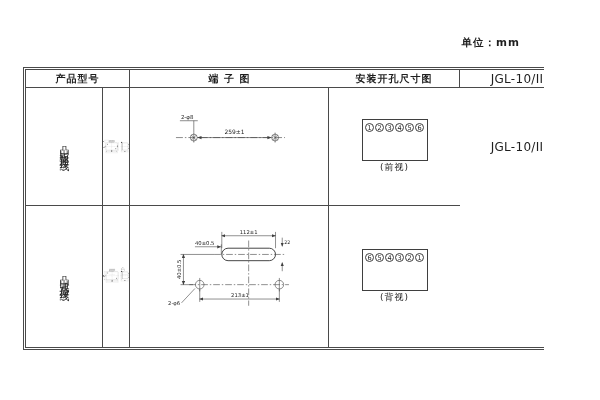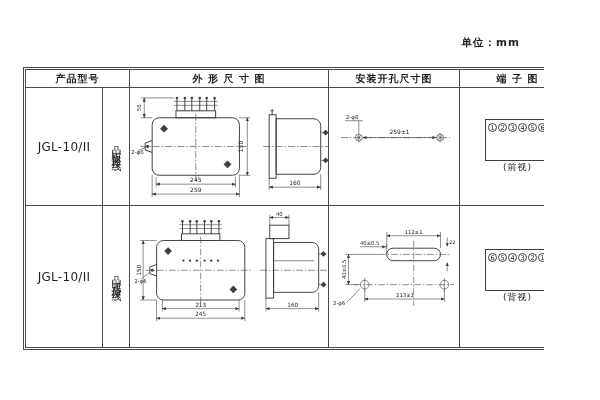--- a/index.html
+++ b/index.html
@@ -34,23 +34,22 @@
 </head>
 <body>
 
 <div class="canvas">
 
   <div class="unit">单位：mm</div>
 
   <div class="spec-table">
 
     <div class="cell h br bb model-h">产品型号</div>
-    <div class="cell h br bb">外 形 尺 寸 图</div>
+    <div class="cell h bb">端 子 图</div>
     <div class="cell h br bb">安装开孔尺寸图</div>
-    <div class="cell h bb">端 子 图</div>
 
     <div class="cell br bb model">JGL-10/II</div>
     <div class="cell br bb">
       <span class="wiring">凸出板前接线</span>
     </div>
 
     <div class="cell br bb">
       <svg width="100%" height="100%" viewBox="0 0 199 118" preserveAspectRatio="xMidYMid meet">
         <defs>
           <marker id="arA" viewBox="0 0 10 10" refX="9" refY="5" markerWidth="7" markerHeight="7" orient="auto-start-reverse">

